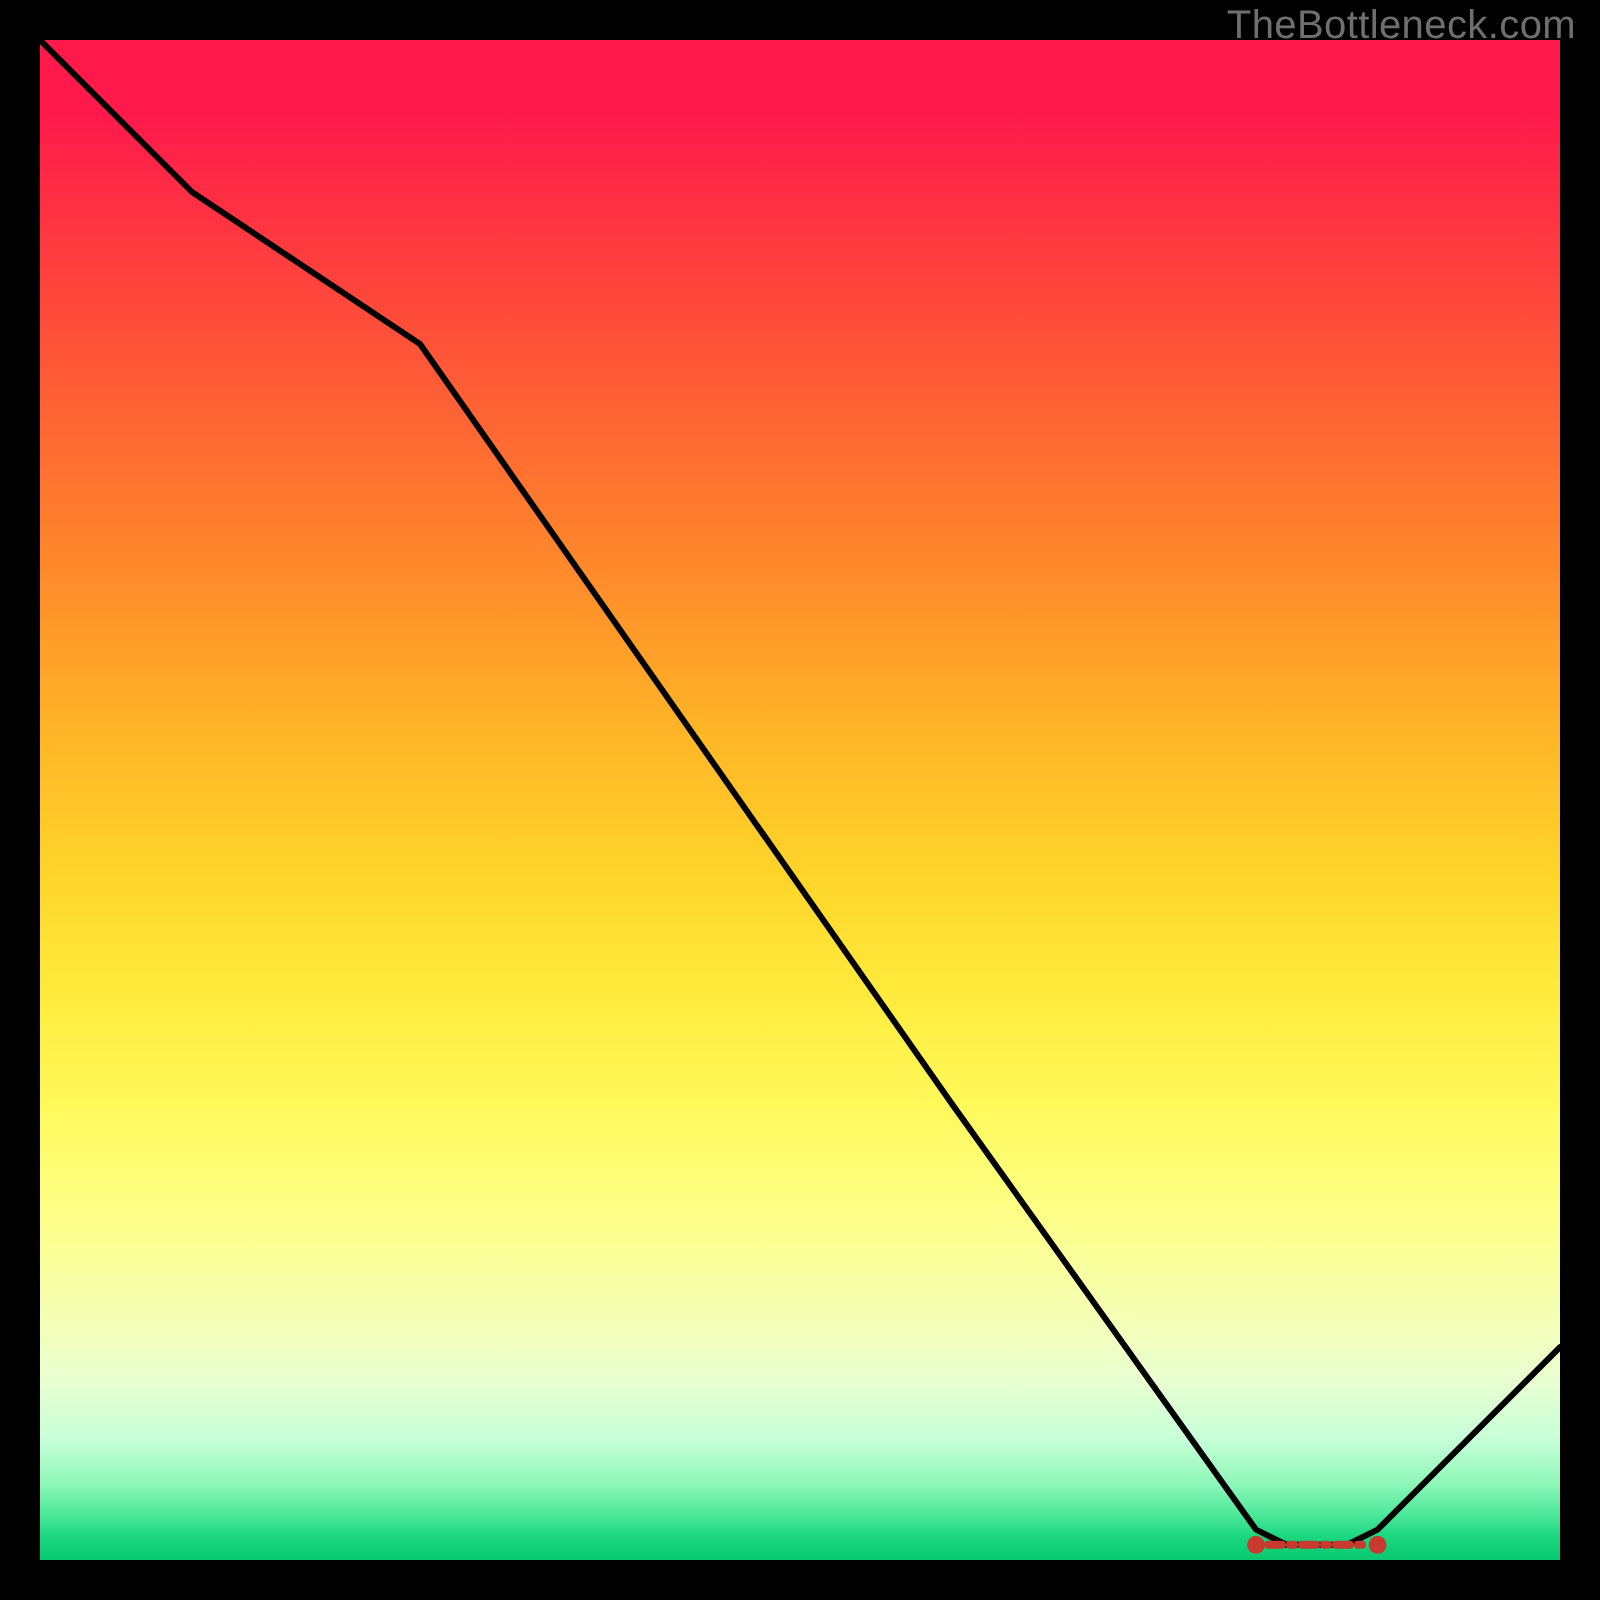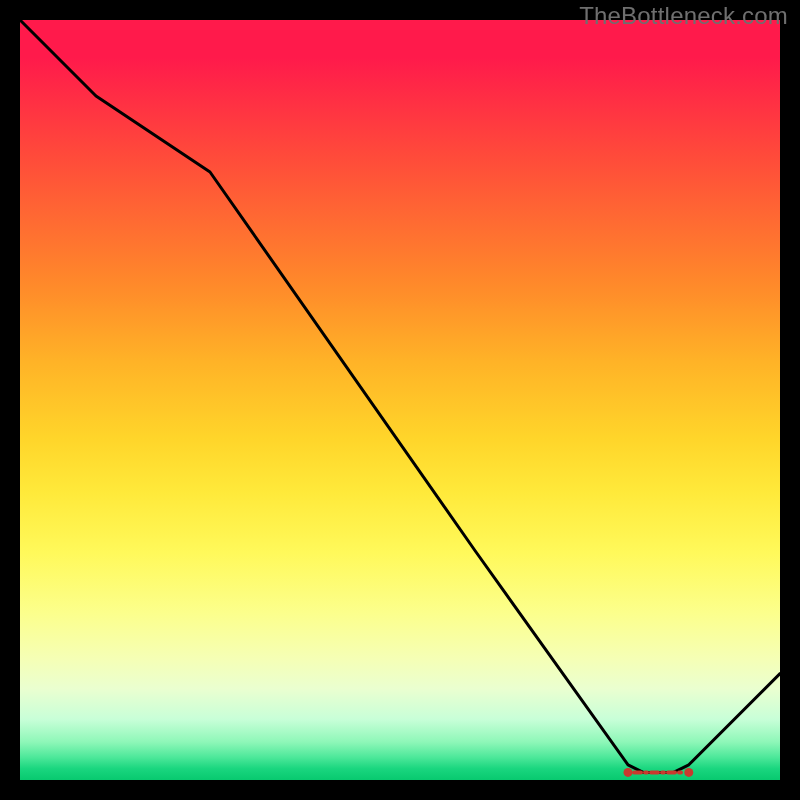--- a/index.html
+++ b/index.html
@@ -43,21 +43,21 @@
       #4de89a 97%,
       #1ad67f 98.5%,
       #08c96f 100%
     );
   }
   .watermark {
     position: absolute;
     top: 2px;
     right: 12px;
     color: #6f6f6f;
-    font-size: 24px;
+    font-size: 20px;
     font-weight: 500;
     letter-spacing: 0.2px;
     user-select: none;
   }
   svg.overlay {
     position: absolute;
     left: 20px;
     top: 20px;
     width: 760px;
     height: 760px;

